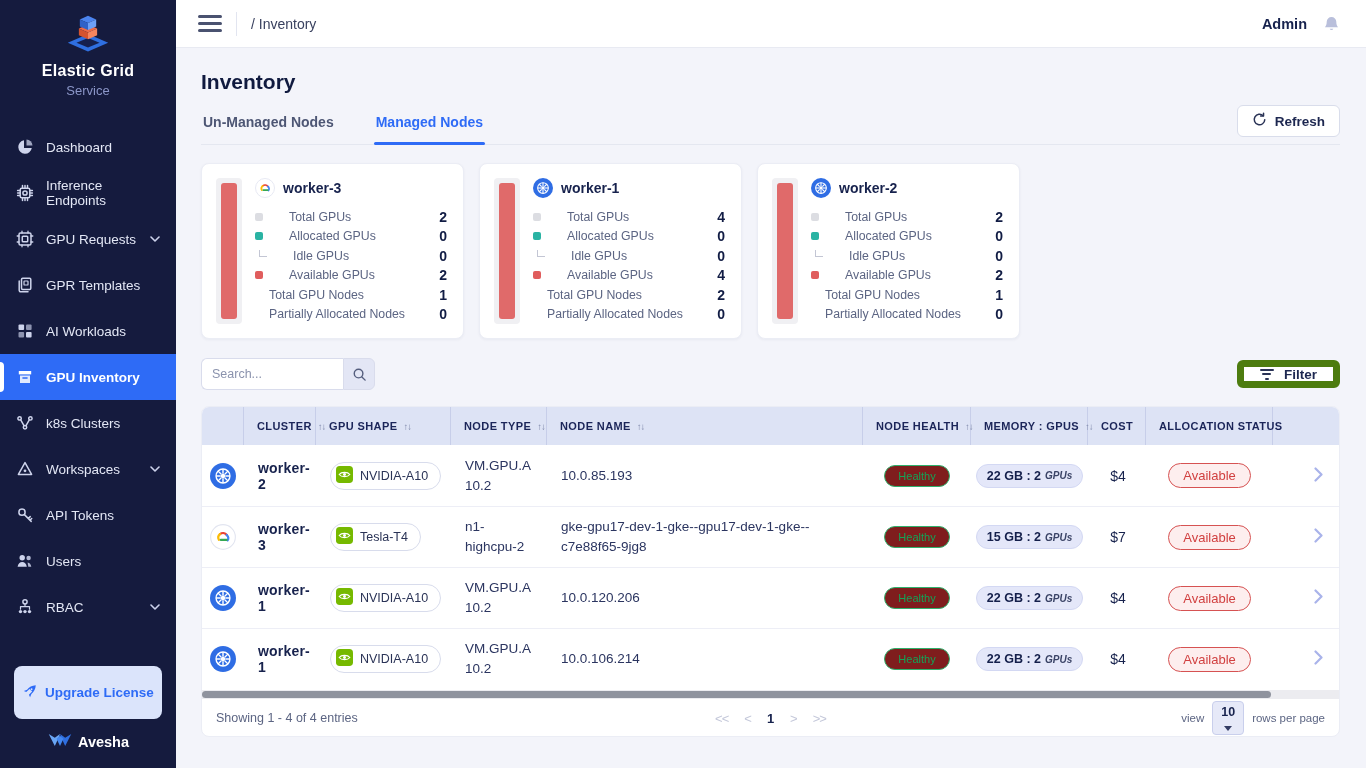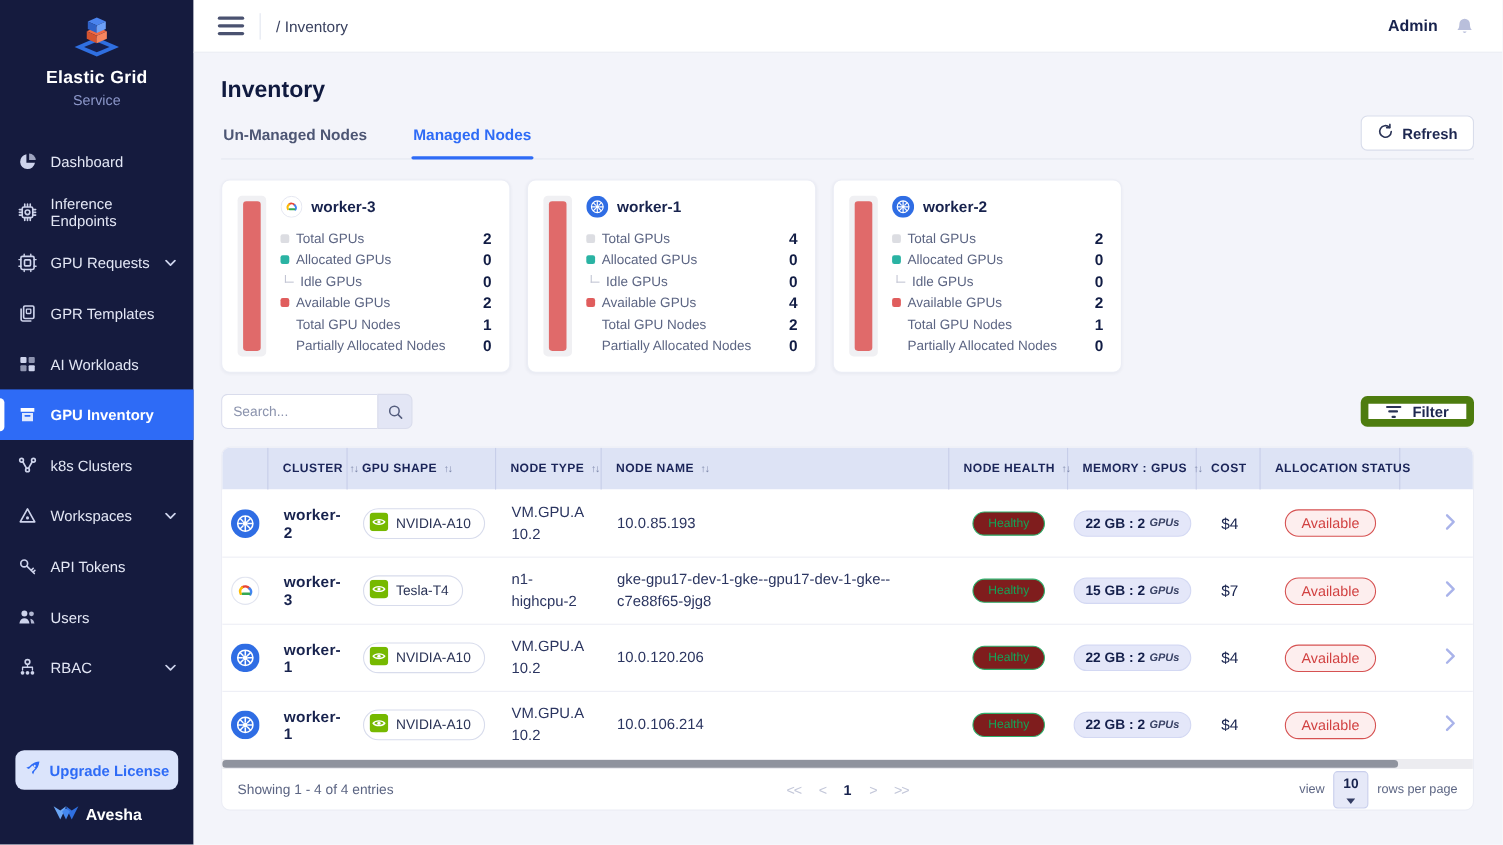--- a/index.html
+++ b/index.html
@@ -12,21 +12,21 @@
   .brand svg { display:block; margin:0 auto 4px; }
   .brand-title { font-size:16px; font-weight:700; color:#fff; letter-spacing:.3px; }
   .brand-sub { font-size:13px; color:#8removed0; color:#8b96c8; margin-top:3px; }
   .nav { margin-top:22px; }
   .nav-item { height:46px; display:flex; align-items:center; gap:12px; padding:0 16px; font-size:13.5px; cursor:pointer; position:relative; color:#e3e7f5; }
   .nav-item .nav-ico { width:18px; height:18px; display:flex; align-items:center; justify-content:center; color:#ced4ec; }
   .nav-item.active { background:#2e6bf6; color:#fff; font-weight:700; }
   .nav-item.active .nav-ico { color:#fff; }
   .nav-item.active::before { content:""; position:absolute; left:0; top:8px; bottom:8px; width:4px; background:#fff; border-radius:0 4px 4px 0; }
   .nav-chev { margin-left:auto; color:#cdd3ec; display:flex; }
-  .upgrade { margin:auto 14px 12px; height:36px; background:#dbe4fb; color:#2e6bf6; border:none; border-radius:8px; font-family:inherit; font-size:13.5px; font-weight:700; display:flex; align-items:center; justify-content:center; gap:8px; cursor:pointer; }
+  .upgrade { margin:auto 14px 12px; height:53px; background:#dbe4fb; color:#2e6bf6; border:none; border-radius:8px; font-family:inherit; font-size:13.5px; font-weight:700; display:flex; align-items:center; justify-content:center; gap:8px; cursor:pointer; }
   .avesha { display:flex; align-items:center; justify-content:center; gap:5px; padding-bottom:16px; color:#fff; font-size:14.5px; font-weight:600; }
 
   
   .main { flex:1; display:flex; flex-direction:column; }
   .topbar { height:48px; min-height:48px; background:#fff; border-bottom:1px solid #e8eaf2; display:flex; align-items:center; padding:0 26px 0 22px; gap:14px; }
   .burger { display:flex; flex-direction:column; gap:4px; width:24px; cursor:pointer; }
   .burger span { height:3px; border-radius:2px; background:#4a5270; }
   .tb-divider { width:1px; height:24px; background:#e2e5f0; }
   .breadcrumb { font-size:14px; color:#39415f; cursor:pointer; }
   .topbar-right { margin-left:auto; display:flex; align-items:center; gap:16px; }
@@ -44,21 +44,21 @@
 
   
   .cards { display:flex; gap:15px; margin-top:18px; }
   .node-card { width:263px; height:176px; background:#fff; border:1px solid #ebedf5; border-radius:8px; box-shadow:0 1px 3px rgba(20,30,80,.05); padding:14px 16px 14px 14px; display:flex; gap:13px; }
   .bar-track { width:26px; background:#f0f0f3; border-radius:4px; position:relative; align-self:stretch; }
   .bar-fill { position:absolute; left:5px; right:5px; bottom:5px; background:#e06a6a; border-radius:3px; }
   .card-body { flex:1; display:flex; flex-direction:column; }
   .card-head { display:flex; align-items:center; gap:8px; margin:0 0 9px; }
   .card-title { font-size:14px; font-weight:700; color:#17224d; }
   .prov-ico { display:flex; }
-  .stat { display:flex; align-items:center; height:20.5px; font-size:12.3px; color:#5c6583; }
+  .stat { display:flex; align-items:center; height:20.5px; font-size:12.3px; color:#5c6583;gap:20px; }
   .stat .lbl { white-space:nowrap; }
   .stat .val { margin-left:auto; font-size:14px; font-weight:700; color:#111c44; }
   .stat.indent { padding-left:14px; }
   .bullet { width:8px; height:8px; border-radius:2px; margin-right:6px; }
   .bullet.total { background:#dcdde2; }
   .bullet.alloc { background:#2ab3a3; }
   .bullet.avail { background:#e05d5d; }
   .lseg { width:8px; height:7px; border-left:1.5px solid #c3c6d4; border-bottom:1.5px solid #c3c6d4; margin:0 6px 4px 3px; }
 
   

